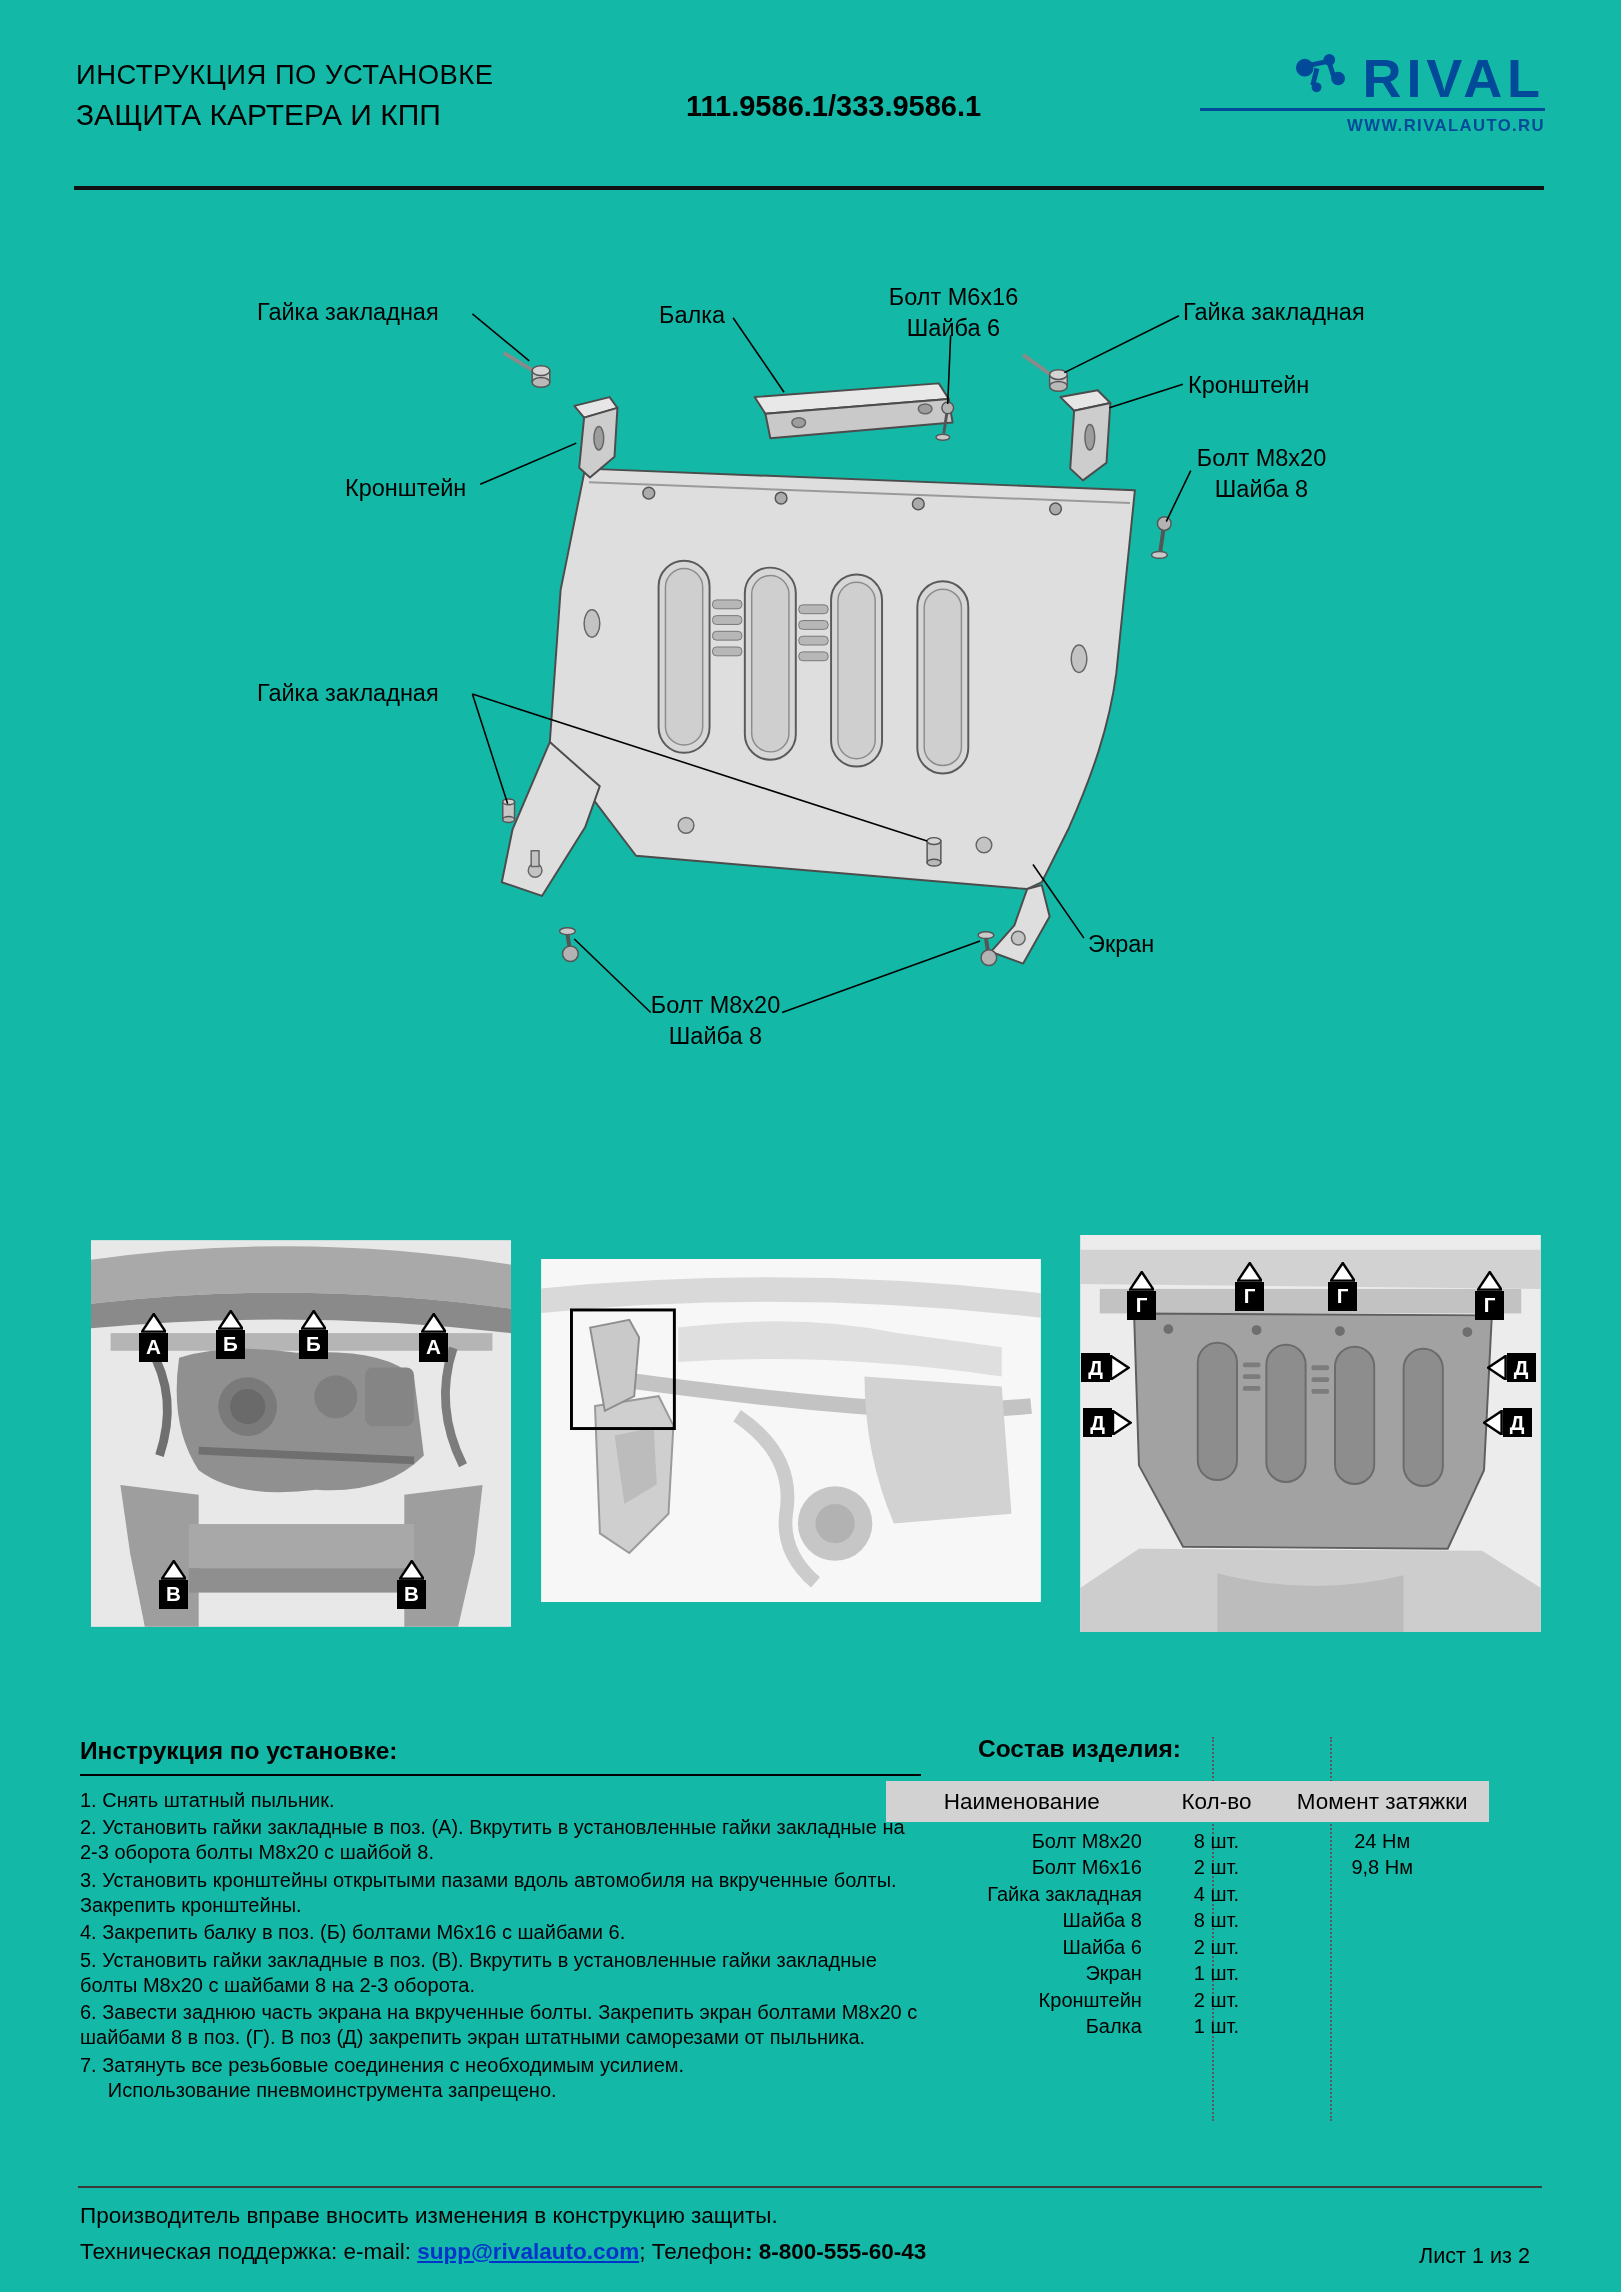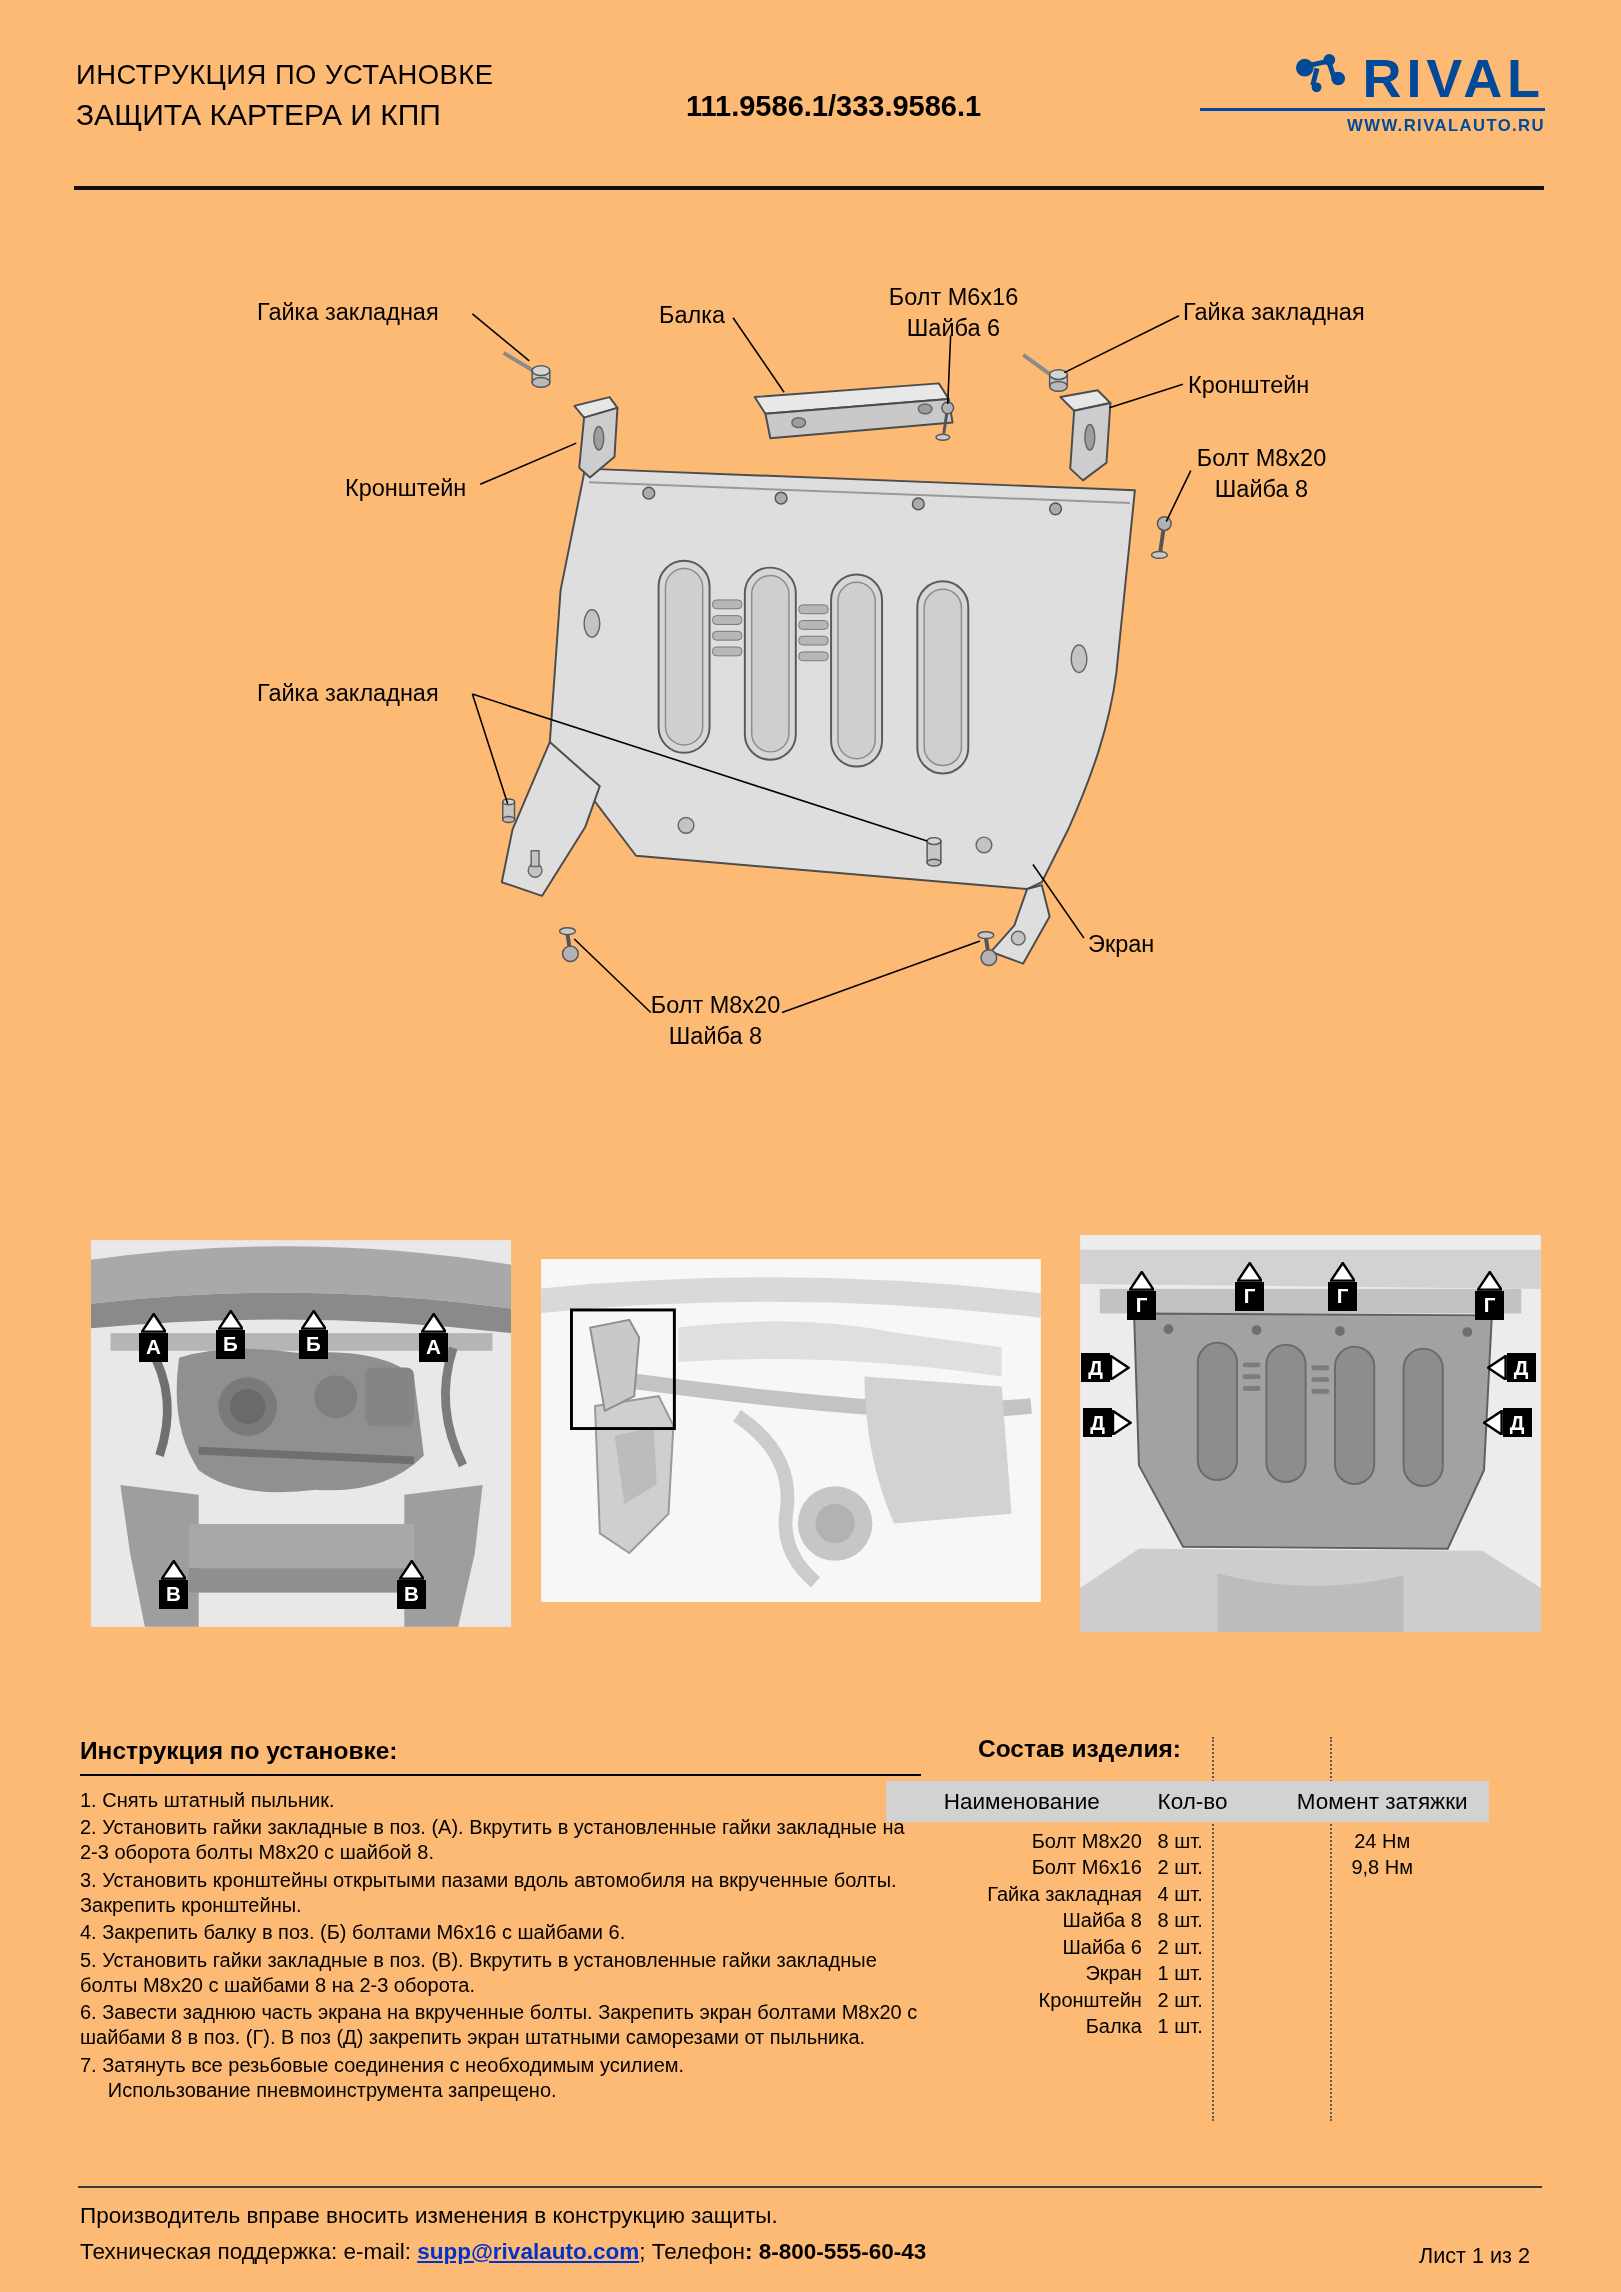--- a/index.html
+++ b/index.html
@@ -1,26 +1,26 @@
 <!DOCTYPE html>
 <html><head>
 <meta charset="utf-8">
 <style>
   *{margin:0;padding:0;box-sizing:border-box}
   body{background:#ffffff}
-  .page{position:relative;width:1621px;height:2293px;background:#fdba74;
+  .page{position:relative;width:1621px;height:2293px;background:#14b8a6;
         font-family:"Liberation Sans",sans-serif;color:#000;overflow:hidden}
   .abs{position:absolute}
   .dlabel{position:absolute;font-size:23.5px;line-height:1.3;white-space:pre-line;color:#000}
   .dlabel.center{text-align:center}
   .inst-item{font-size:20px;line-height:1.24;white-space:pre-wrap;margin-bottom:2.9px}
   .tbl-head{display:flex;background:#d2d2d2;height:41px;align-items:center;font-size:22.5px}
   .tbl-row{display:flex;height:26.5px;align-items:center;font-size:20px}
   .c-name{width:272px;text-align:right;padding-right:15.7px}
-  .c-qty{width:118px;}
+  .c-qty{width:118px;text-align:center}
   .c-torq{width:214px;text-align:center}
   .tbl-head .c-name{text-align:center;padding-right:0}
   .dotted-v{position:absolute;width:0;border-left:2px dotted #5a5a5a}
   .marker{position:absolute;display:flex;align-items:center}
   .marker.v{flex-direction:column}
   .mk-box{width:29px;height:29px;background:#000;color:#fff;font-weight:bold;font-size:20.6px;
           display:flex;align-items:center;justify-content:center}
   .email{color:#0033cc;font-weight:bold;text-decoration:underline}
   .bold{font-weight:bold}
 </style>

